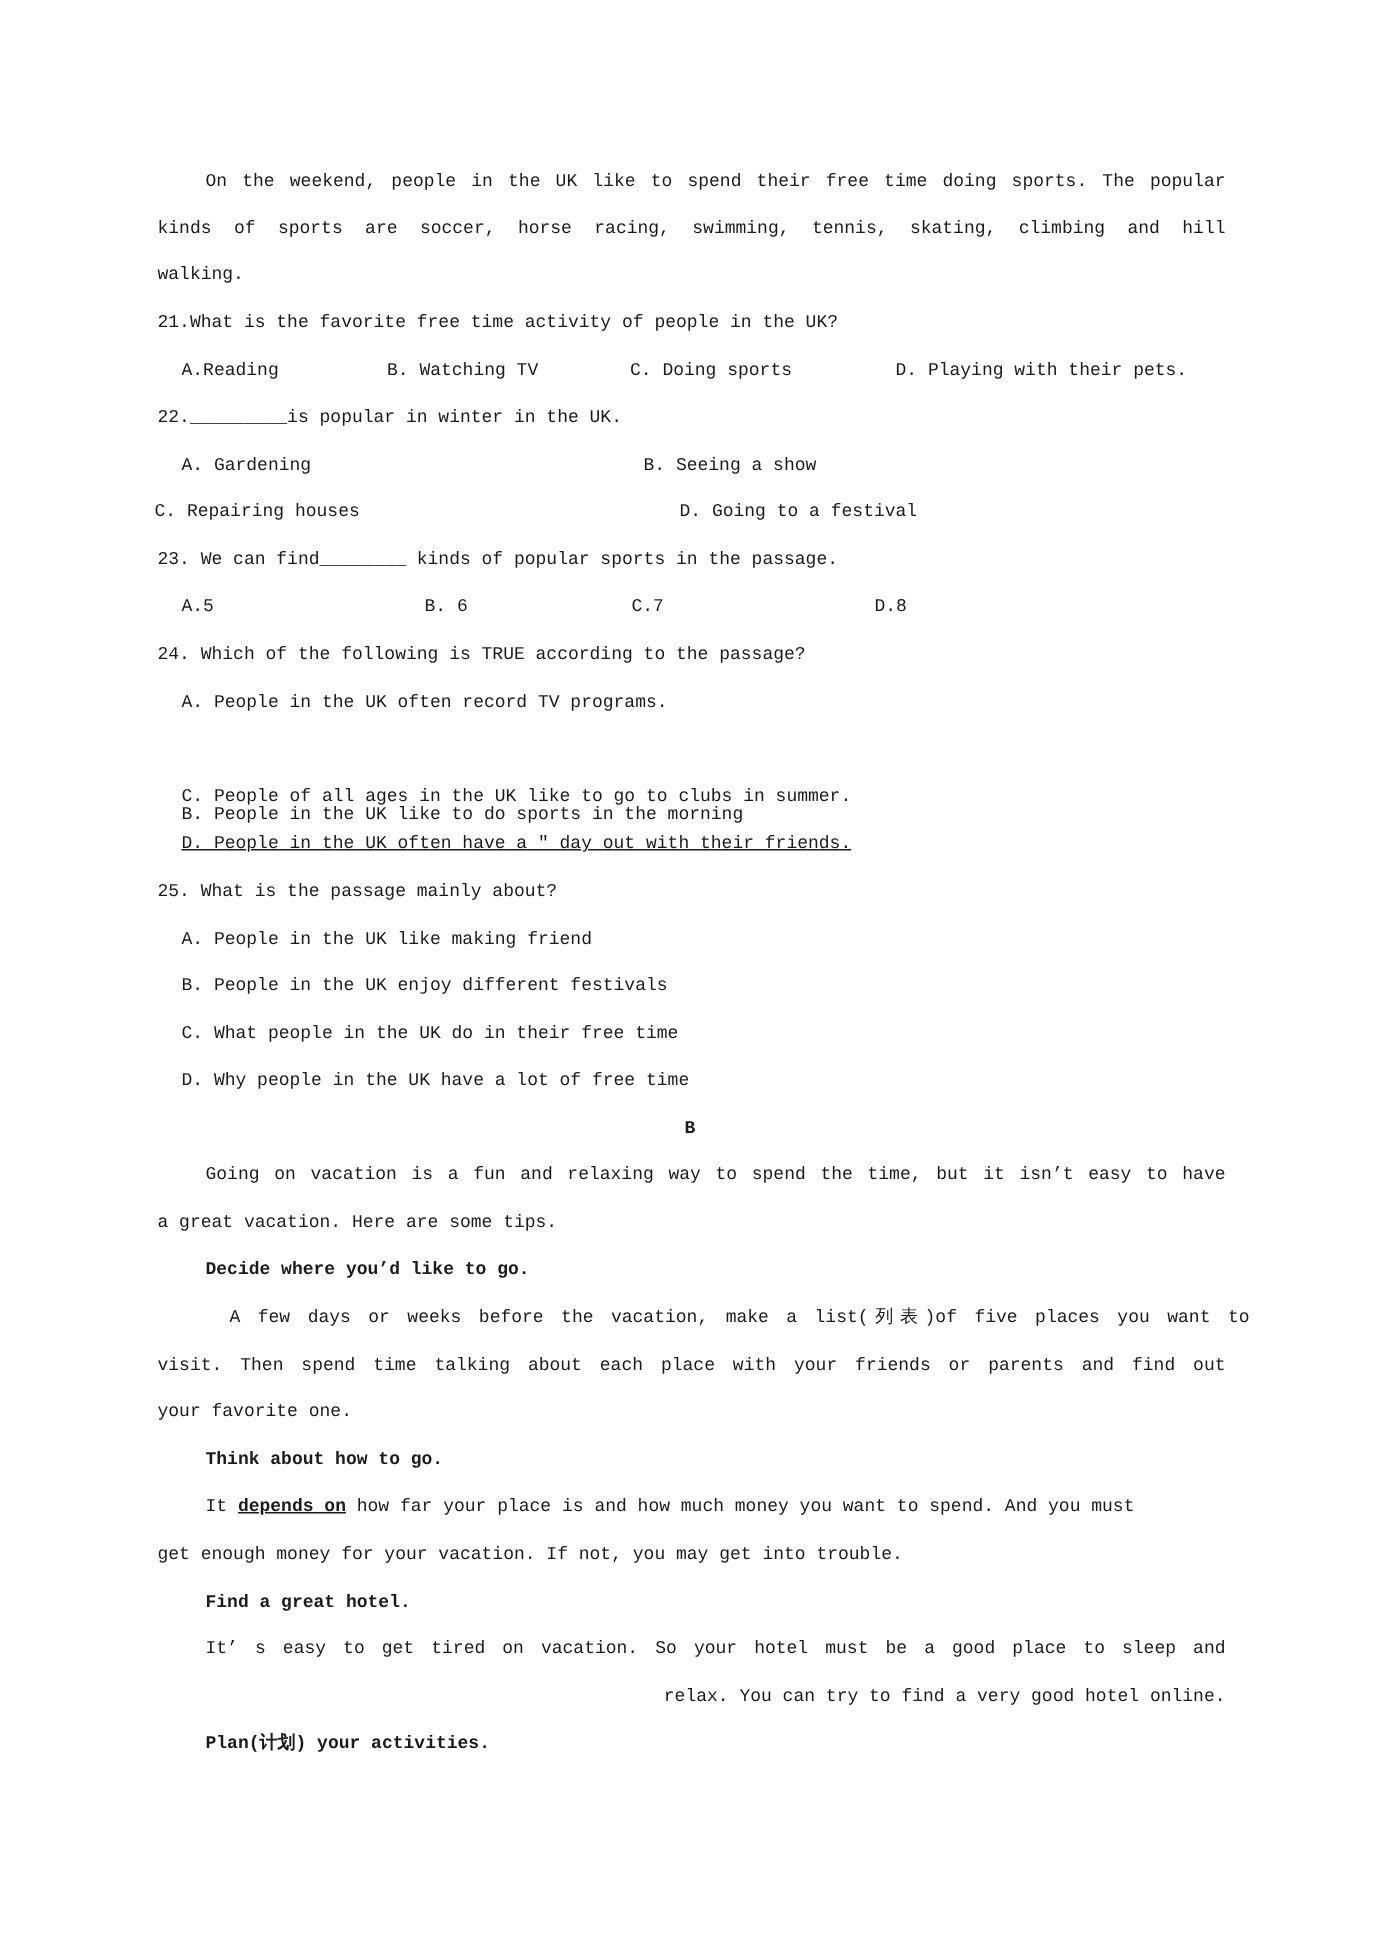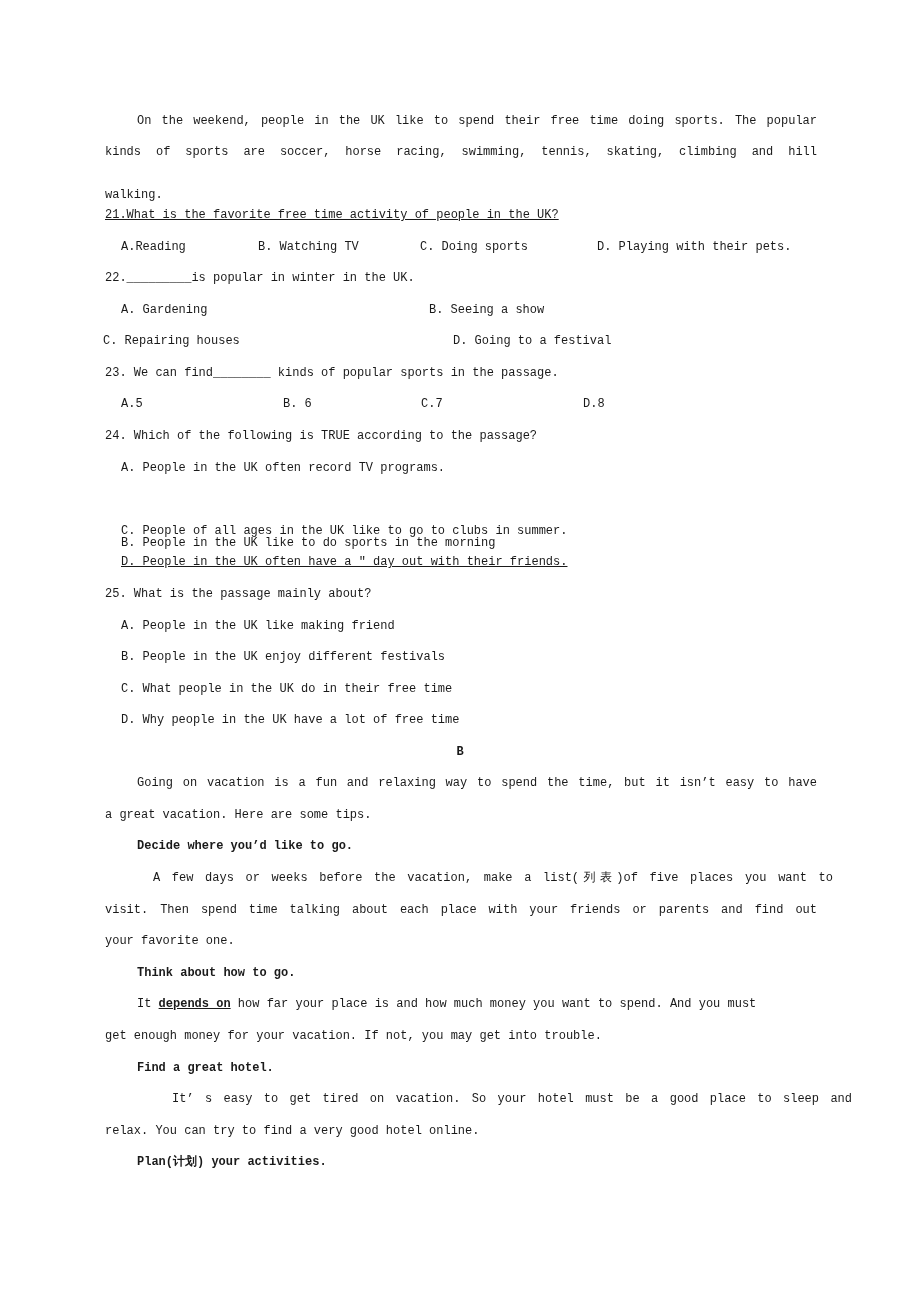--- a/index.html
+++ b/index.html
@@ -18,23 +18,23 @@
   .bold { font-weight: bold; }
   .center { left: 0; width: 920px; text-align: center; }
   .ul { text-decoration: underline; font-weight: bold; margin-top: 20px; }
   .abs { position: absolute; }
 </style>
 </head>
 <body>
 
 <div class="line indent just" style="top:111px;">On the weekend, people in the UK like to spend their free time doing sports. The popular</div>
 <div class="line just" style="top:142px;">kinds of sports are soccer, horse racing, swimming, tennis, skating, climbing and hill</div>
-<div class="line" style="top:185px;">walking.</div>
+<div class="line" style="top:173px;">walking.</div>
 
-<div class="line" style="top:205px;text-decoration:underline;">21.What is the favorite free time activity of people in the UK?</div>
+<div class="line" style="top:205px;">21.What is the favorite free time activity of people in the UK?</div>
 <div class="line abs" style="top:237px; left:121px;">A.Reading</div>
 <div class="line abs" style="top:237px; left:258px;">B. Watching TV</div>
 <div class="line abs" style="top:237px; left:420px;">C. Doing sports</div>
 <div class="line abs" style="top:237px; left:597px;">D. Playing with their pets.</div>
 
 <div class="line" style="top:268px;">22._________is popular in winter in the UK.</div>
 <div class="line abs" style="top:300px; left:121px;">A. Gardening</div>
 <div class="line abs" style="top:300px; left:429px;">B. Seeing a show</div>
 <div class="line abs" style="top:331px; left:103px;">C. Repairing houses</div>
 <div class="line abs" style="top:331px; left:453px;">D. Going to a festival</div>
@@ -64,16 +64,16 @@
 <div class="line indent bold" style="top:836px;">Decide where you’d like to go.</div>
 <div class="line indent just" style="top:868px;margin-left:16px;">A few days or weeks before the vacation, make a list(列表)of five places you want to</div>
 <div class="line just" style="top:900px;">visit. Then spend time talking about each place with your friends or parents and find out</div>
 <div class="line" style="top:931px;">your favorite one.</div>
 
 <div class="line indent bold" style="top:963px;">Think about how to go.</div>
 <div class="line indent" style="top:994px; white-space:pre;"><span>It </span><span class="ul">depends on</span><span> how far your place is and how much money you want to spend. And you must</span></div>
 <div class="line" style="top:1026px;">get enough money for your vacation. If not, you may get into trouble.</div>
 
 <div class="line indent bold" style="top:1058px;">Find a great hotel.</div>
-<div class="line indent just" style="top:1089px;margin-left:35px;">It’ s easy to get tired on vacation. So your hotel must be a good place to sleep and</div>
-<div class="line" style="top:1121px;">relax. You can try to find a very good hotel online.</div>
+<div class="line indent just" style="top:1089px;">It’ s easy to get tired on vacation. So your hotel must be a good place to sleep and</div>
+<div class="line" style="top:1121px;text-align:right;">relax. You can try to find a very good hotel online.</div>
 
 <div class="line indent bold" style="top:1152px;">Plan(计划) your activities.</div>
 
 </body></html>

